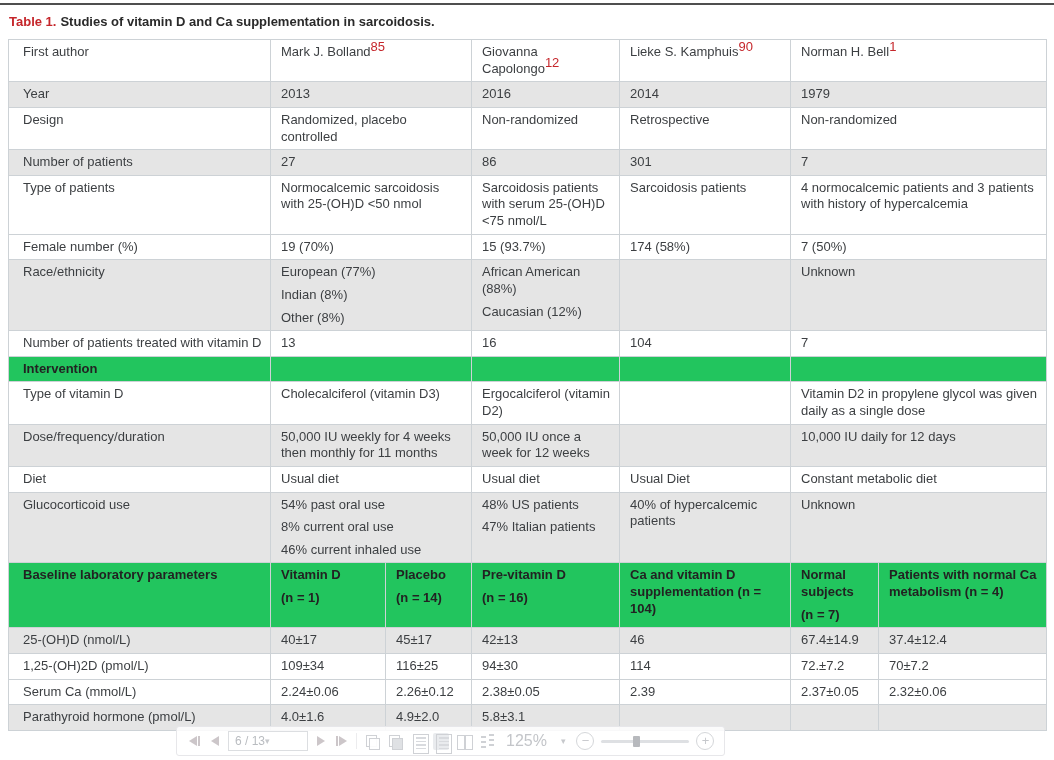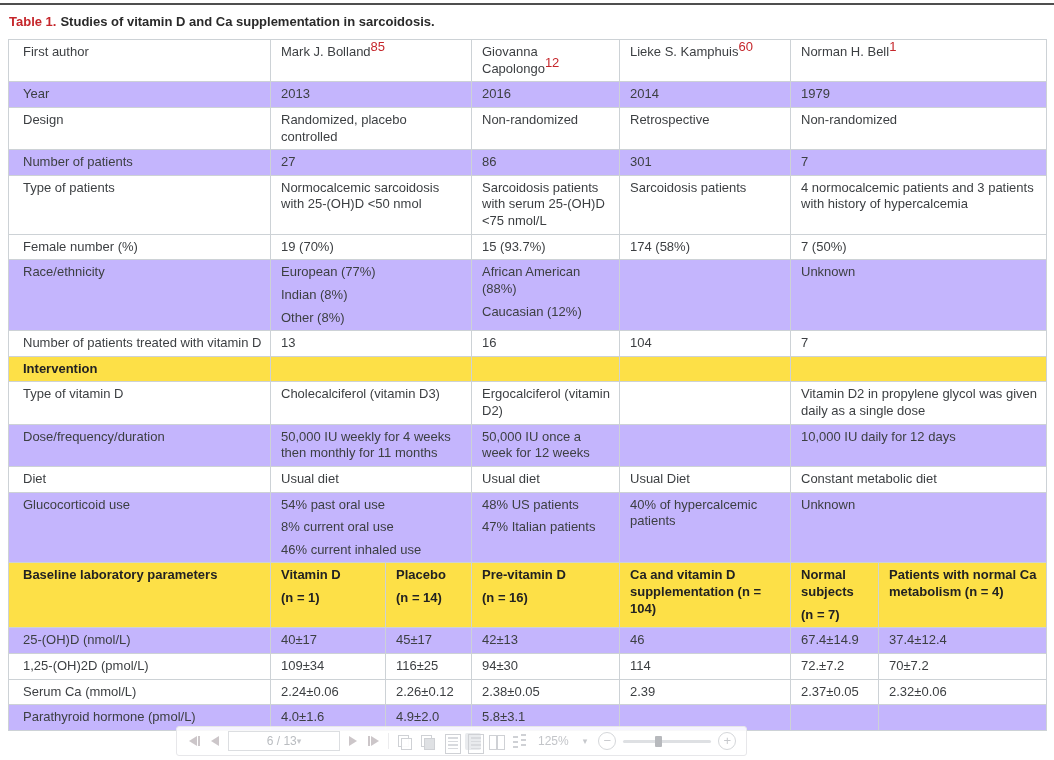--- a/index.html
+++ b/index.html
@@ -6,38 +6,38 @@
   html,body { width:1054px; height:760px; overflow:hidden; background:#ffffff;
     font-family:"Liberation Sans", sans-serif; color:#3c3f42; position:relative; }
   .top-rule { height:2px; background:#4f4f4f; margin-top:3px; }
   .title { font-size:13px; font-weight:bold; color:#2a2a2a; padding:9px 0 10px 9px; }
   .title .tnum { color:#c5262b; margin-right:4px; }
   .table-wrap { margin-left:8px; width:1038px; }
   table { border-collapse:collapse; table-layout:fixed; width:1038px; font-size:13px; }
   td { border:1px solid #cdd2d6; padding:4px 8px 4px 10px; vertical-align:top;
        line-height:1.28; word-wrap:break-word; }
   td.row-label { padding-left:14px; padding-right:3px; }
-  tr.shade td { background:#c4b5fd; }
-  tr.section td { background:#fde047; font-weight:bold; color:#222; }
+  tr.shade td { background:#e5e5e5; }
+  tr.section td { background:#22c55e; font-weight:bold; color:#222; }
   sup.ref { color:#c5262b; font-size:13px; line-height:0;margin-top:46px; }
   .cell-line + .cell-line { margin-top:6px; }
 
   
   .toolbar { position:absolute; left:176px; top:726px; height:30px; z-index:5;
     display:flex; align-items:center; gap:7px; padding:0 10px;
     background:rgba(255,255,255,0.85); border:1px solid #e7e7ea; border-radius:3px; }
   .tb-btn { display:flex; align-items:center; gap:1px; background:none; border:none;
     padding:2px; cursor:pointer; }
   .tri-l { width:0; height:0; border-top:5px solid transparent; border-bottom:5px solid transparent;
     border-right:8px solid #ccc6c9; }
   .tri-r { width:0; height:0; border-top:5px solid transparent; border-bottom:5px solid transparent;
     border-left:8px solid #ccc6c9; }
   .vbar { width:2px; height:10px; background:#ccc6c9; }
-  .page-box { width:112px; height:20px; border:1px solid #dcdee1; background:rgba(255,255,255,0.6);
-    display:flex; align-items:center; justify-content:center; padding:0 6px;
+  .page-box { width:80px; height:20px; border:1px solid #dcdee1; background:rgba(255,255,255,0.6);
+    display:flex; align-items:center; justify-content:flex-start; padding:0 6px;
     font-size:12px; color:#b9bcc0; cursor:pointer; }
   .caret { font-size:9px; color:#c6c8cc; }
   .caret::before { content:"▾"; }
   .ic { position:relative; width:16px; height:17px; background:none; border:none; cursor:pointer; }
   .ic.active { background:#e9ebee; border-radius:2px; }
   .ic-copy::before { content:""; position:absolute; left:2px; top:2px; width:9px; height:10px;
     border:1.5px solid #cfd1d5; }
   .ic-copy::after { content:""; position:absolute; left:5px; top:5px; width:9px; height:10px;
     border:1.5px solid #cfd1d5; background:rgba(255,255,255,0.9); }
   .ic-copy2::after { background:#dfe1e4; }
@@ -46,21 +46,21 @@
     background:repeating-linear-gradient(to bottom, transparent 0 2px, #d8dade 2px 3.5px);
     background-clip:content-box; padding:2px; }
   .ic-dual::before { content:""; position:absolute; left:1px; top:2px; width:6px; height:13px;
     border:1.5px solid #cfd1d5; }
   .ic-dual::after { content:""; position:absolute; left:9px; top:2px; width:6px; height:13px;
     border:1.5px solid #cfd1d5; }
   .ic-cols::before { content:""; position:absolute; left:2px; top:3px; width:5px; height:12px;
     background:repeating-linear-gradient(to bottom, #cfd1d5 0 2px, transparent 2px 5px); }
   .ic-cols::after { content:""; position:absolute; left:10px; top:1px; width:5px; height:12px;
     background:repeating-linear-gradient(to bottom, #cfd1d5 0 2px, transparent 2px 5px); }
-  .zoom-box { display:flex; align-items:center; gap:14px; padding:0 4px; font-size:12px;
+  .zoom-box { display:flex; align-items:center; gap:14px; padding:0 4px; font-size:16px;
     color:#c3c5c9; cursor:pointer; }
   .zoom-circle { width:18px; height:18px; border:1.5px solid #d5d7da; border-radius:50%;
     background:none; color:#c6c8cc; font-size:13px; line-height:14px; text-align:center;
     cursor:pointer; padding:0; }
   .zoom-circle.minus::before { content:"−"; }
   .zoom-circle.plus::before { content:"+"; }
   .slider { position:relative; width:88px; height:14px; cursor:pointer; }
   .slider .track { position:absolute; left:0; right:0; top:6px; height:3px; background:#dee0e3;
     border-radius:2px; }
   .slider .handle { position:absolute; left:36%; top:2px; width:7px; height:11px;
@@ -85,21 +85,21 @@
         <col style="width: 148px;">
         <col style="width: 171px;">
         <col style="width: 88px;">
         <col style="width: 168px;">
       </colgroup>
     <tbody>
         <tr>
           <td class="row-label">First author</td>
           <td colspan="2">Mark J. Bolland<sup class="ref">85</sup></td>
           <td>Giovanna Capolongo<sup class="ref">12</sup></td>
-          <td>Lieke S. Kamphuis<sup class="ref">60</sup></td>
+          <td>Lieke S. Kamphuis<sup class="ref">90</sup></td>
           <td colspan="2">Norman H. Bell<sup class="ref">1</sup></td>
         </tr>
         <tr class="shade">
           <td class="row-label">Year</td>
           <td colspan="2">2013</td>
           <td>2016</td>
           <td>2014</td>
           <td colspan="2">1979</td>
         </tr>
         <tr>

